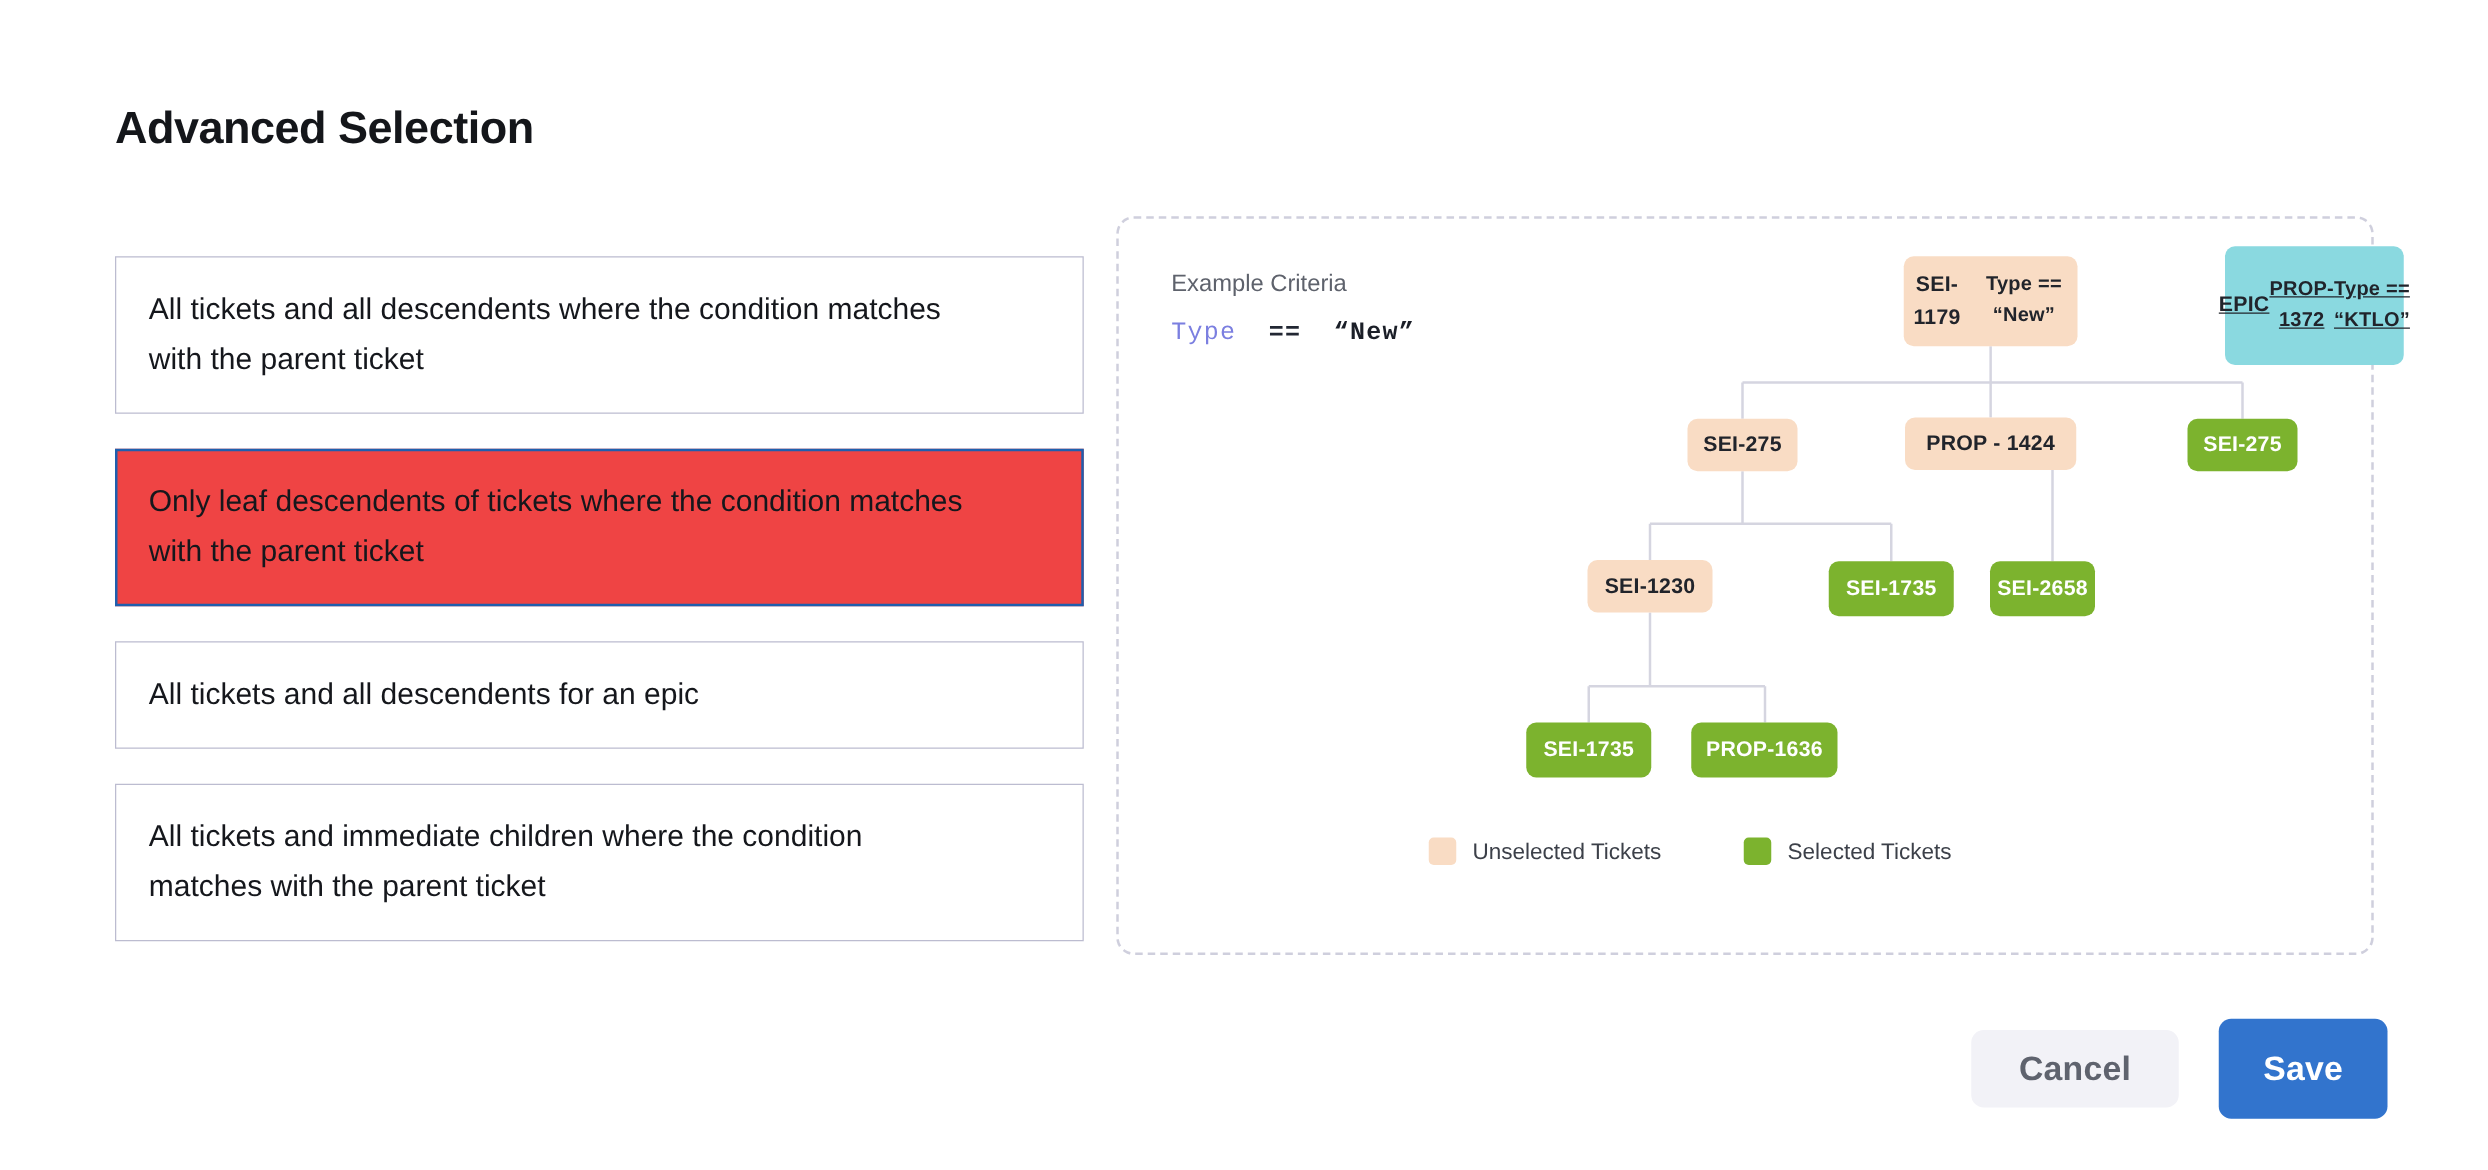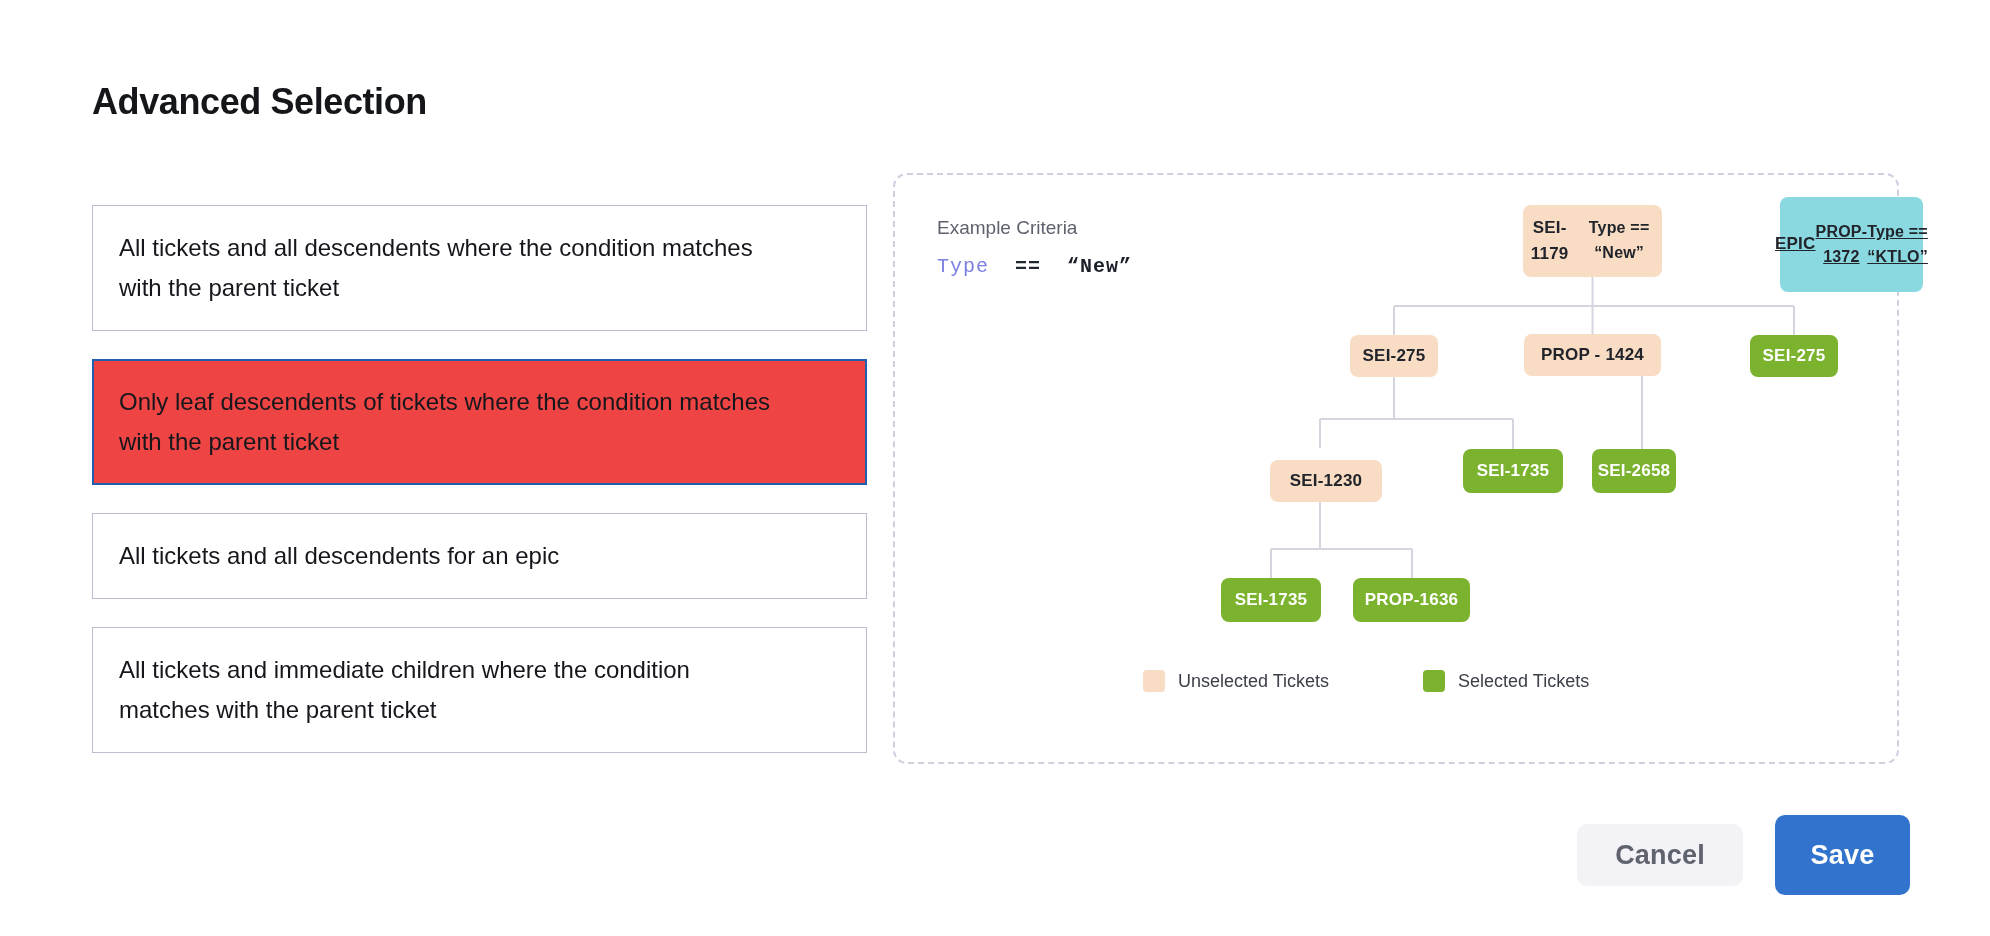--- a/index.html
+++ b/index.html
@@ -103,21 +103,21 @@
   .node .line-2 { font-size: 16px; font-weight: 700; }
   .node .line-3 { font-size: 16px; font-weight: 700; }
   .node.small { font-size: 17px; }
 
   
   .legend {
     position: absolute;
     left: 248px; top: 495px;
     display: flex;
     align-items: flex-start;
-    gap: 94px;
+    gap: 66px;
   }
   .legend-item { display: flex; align-items: center; gap: 13px; }
   .legend-swatch { width: 22px; height: 22px; border-radius: 4px; }
   .legend-swatch.unselected { background: #f9dcc4; }
   .legend-swatch.selected { background: #7cb32e; }
   .legend-label { font-size: 18px; color: #3c4049; font-weight: 400; }
 
   
   .footer {
     position: absolute;
@@ -220,21 +220,21 @@
       </div>
 
       <div class="node unselected small" style="left:629px; top:159px; width:137px; height:42px;">
         <span class="node-line line-1">PROP - 1424</span>
       </div>
 
       <div class="node selected-node small" style="left:855px; top:160px; width:88px; height:42px;">
         <span class="node-line line-1">SEI-275</span>
       </div>
 
-      <div class="node unselected small" style="left:375px; top:285px; width:112px; height:42px;">
+      <div class="node unselected small" style="left:375px; top:273px; width:100px; height:42px;">
         <span class="node-line line-1">SEI-1230</span>
       </div>
 
       <div class="node selected-node small" style="left:568px; top:274px; width:100px; height:44px;">
         <span class="node-line line-1">SEI-1735</span>
       </div>
 
       <div class="node selected-node small" style="left:697px; top:274px; width:84px; height:44px;">
         <span class="node-line line-1">SEI-2658</span>
       </div>

